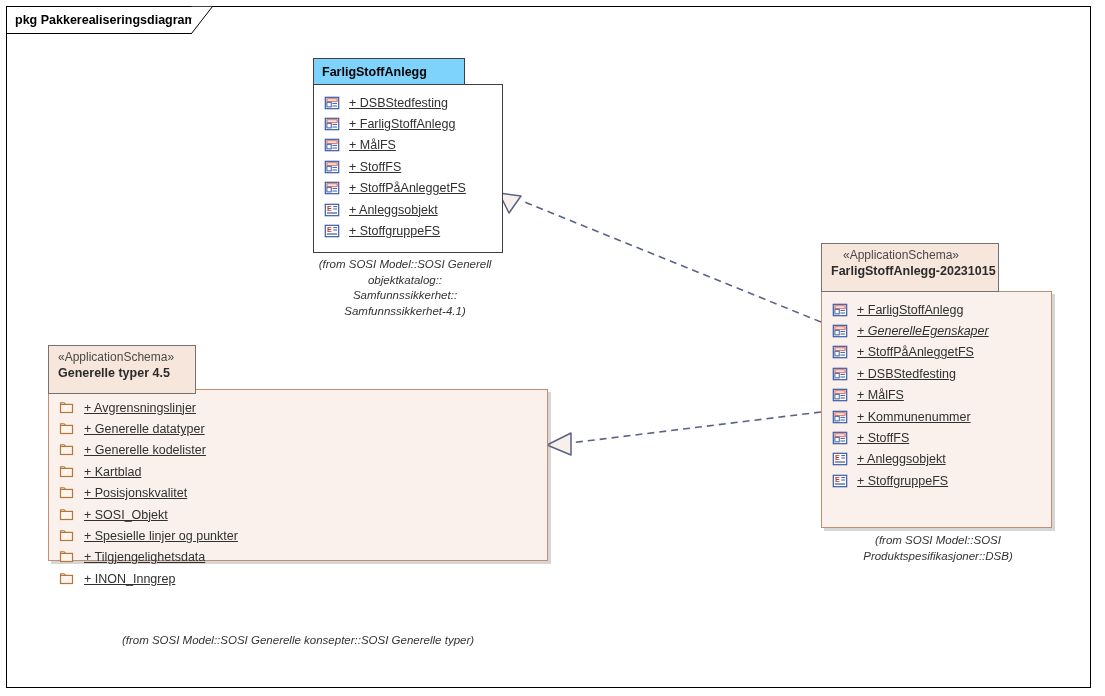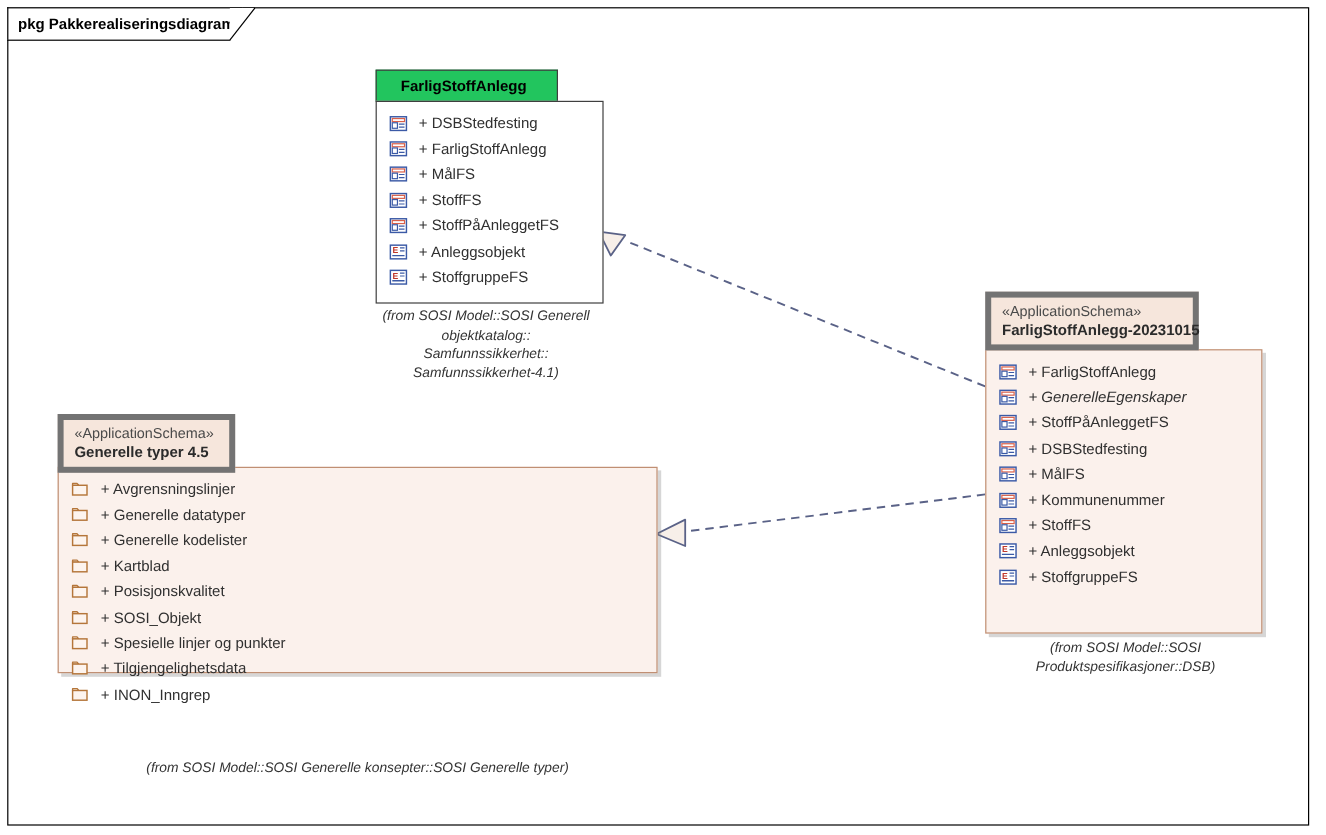--- a/index.html
+++ b/index.html
@@ -93,50 +93,51 @@
   .node {
     position: absolute;
     z-index: 2;
   }
 
   
   .classbox .cb-header {
     position: absolute;
     left: 0;
     top: 0;
-    background: #22c55e;
+    background: #7dd3fc;
     border: 1px solid #3f3f3f;
     box-sizing: border-box;
     display: flex;
     align-items: center;
-    padding-left: 20px;
+    padding-left: 8px;
   }
   .classbox .cb-title {
     font-size: 12.5px;
     font-weight: bold;
     color: #000000;
     white-space: nowrap;
   }
   .classbox .cb-body {
     position: absolute;
     background: #ffffff;
     border: 1px solid #3f3f3f;
     box-sizing: border-box;
   }
 
   
   .pkgbox .pk-header {
     position: absolute;
     left: 0;
     top: 0;
     background: #f6e6dc;
-    border: 5px solid #737373;
+    border: 1px solid #737373;
     box-sizing: border-box;
     padding: 4px 27px 3px 9px;
     z-index: 3;
+    text-align: center;
   }
   .pkgbox .pk-stereo {
     font-size: 12px;
     color: #4a4a4a;
     line-height: 15px;
     white-space: nowrap;
   }
   .pkgbox .pk-title {
     font-size: 12.5px;
     font-weight: bold;
@@ -164,20 +165,21 @@
     display: flex;
     align-items: center;
     height: 21.4px;
     padding-left: 10px;
   }
   .feature .ftxt {
     font-size: 12.5px;
     color: #303030;
     white-space: nowrap;
     margin-left: 9px;
+    text-decoration: underline;
   }
   .feature .ftxt.abstract {
     font-style: italic;
   }
 
   
   .icon {
     width: 16px;
     height: 16px;
     flex: 0 0 16px;

